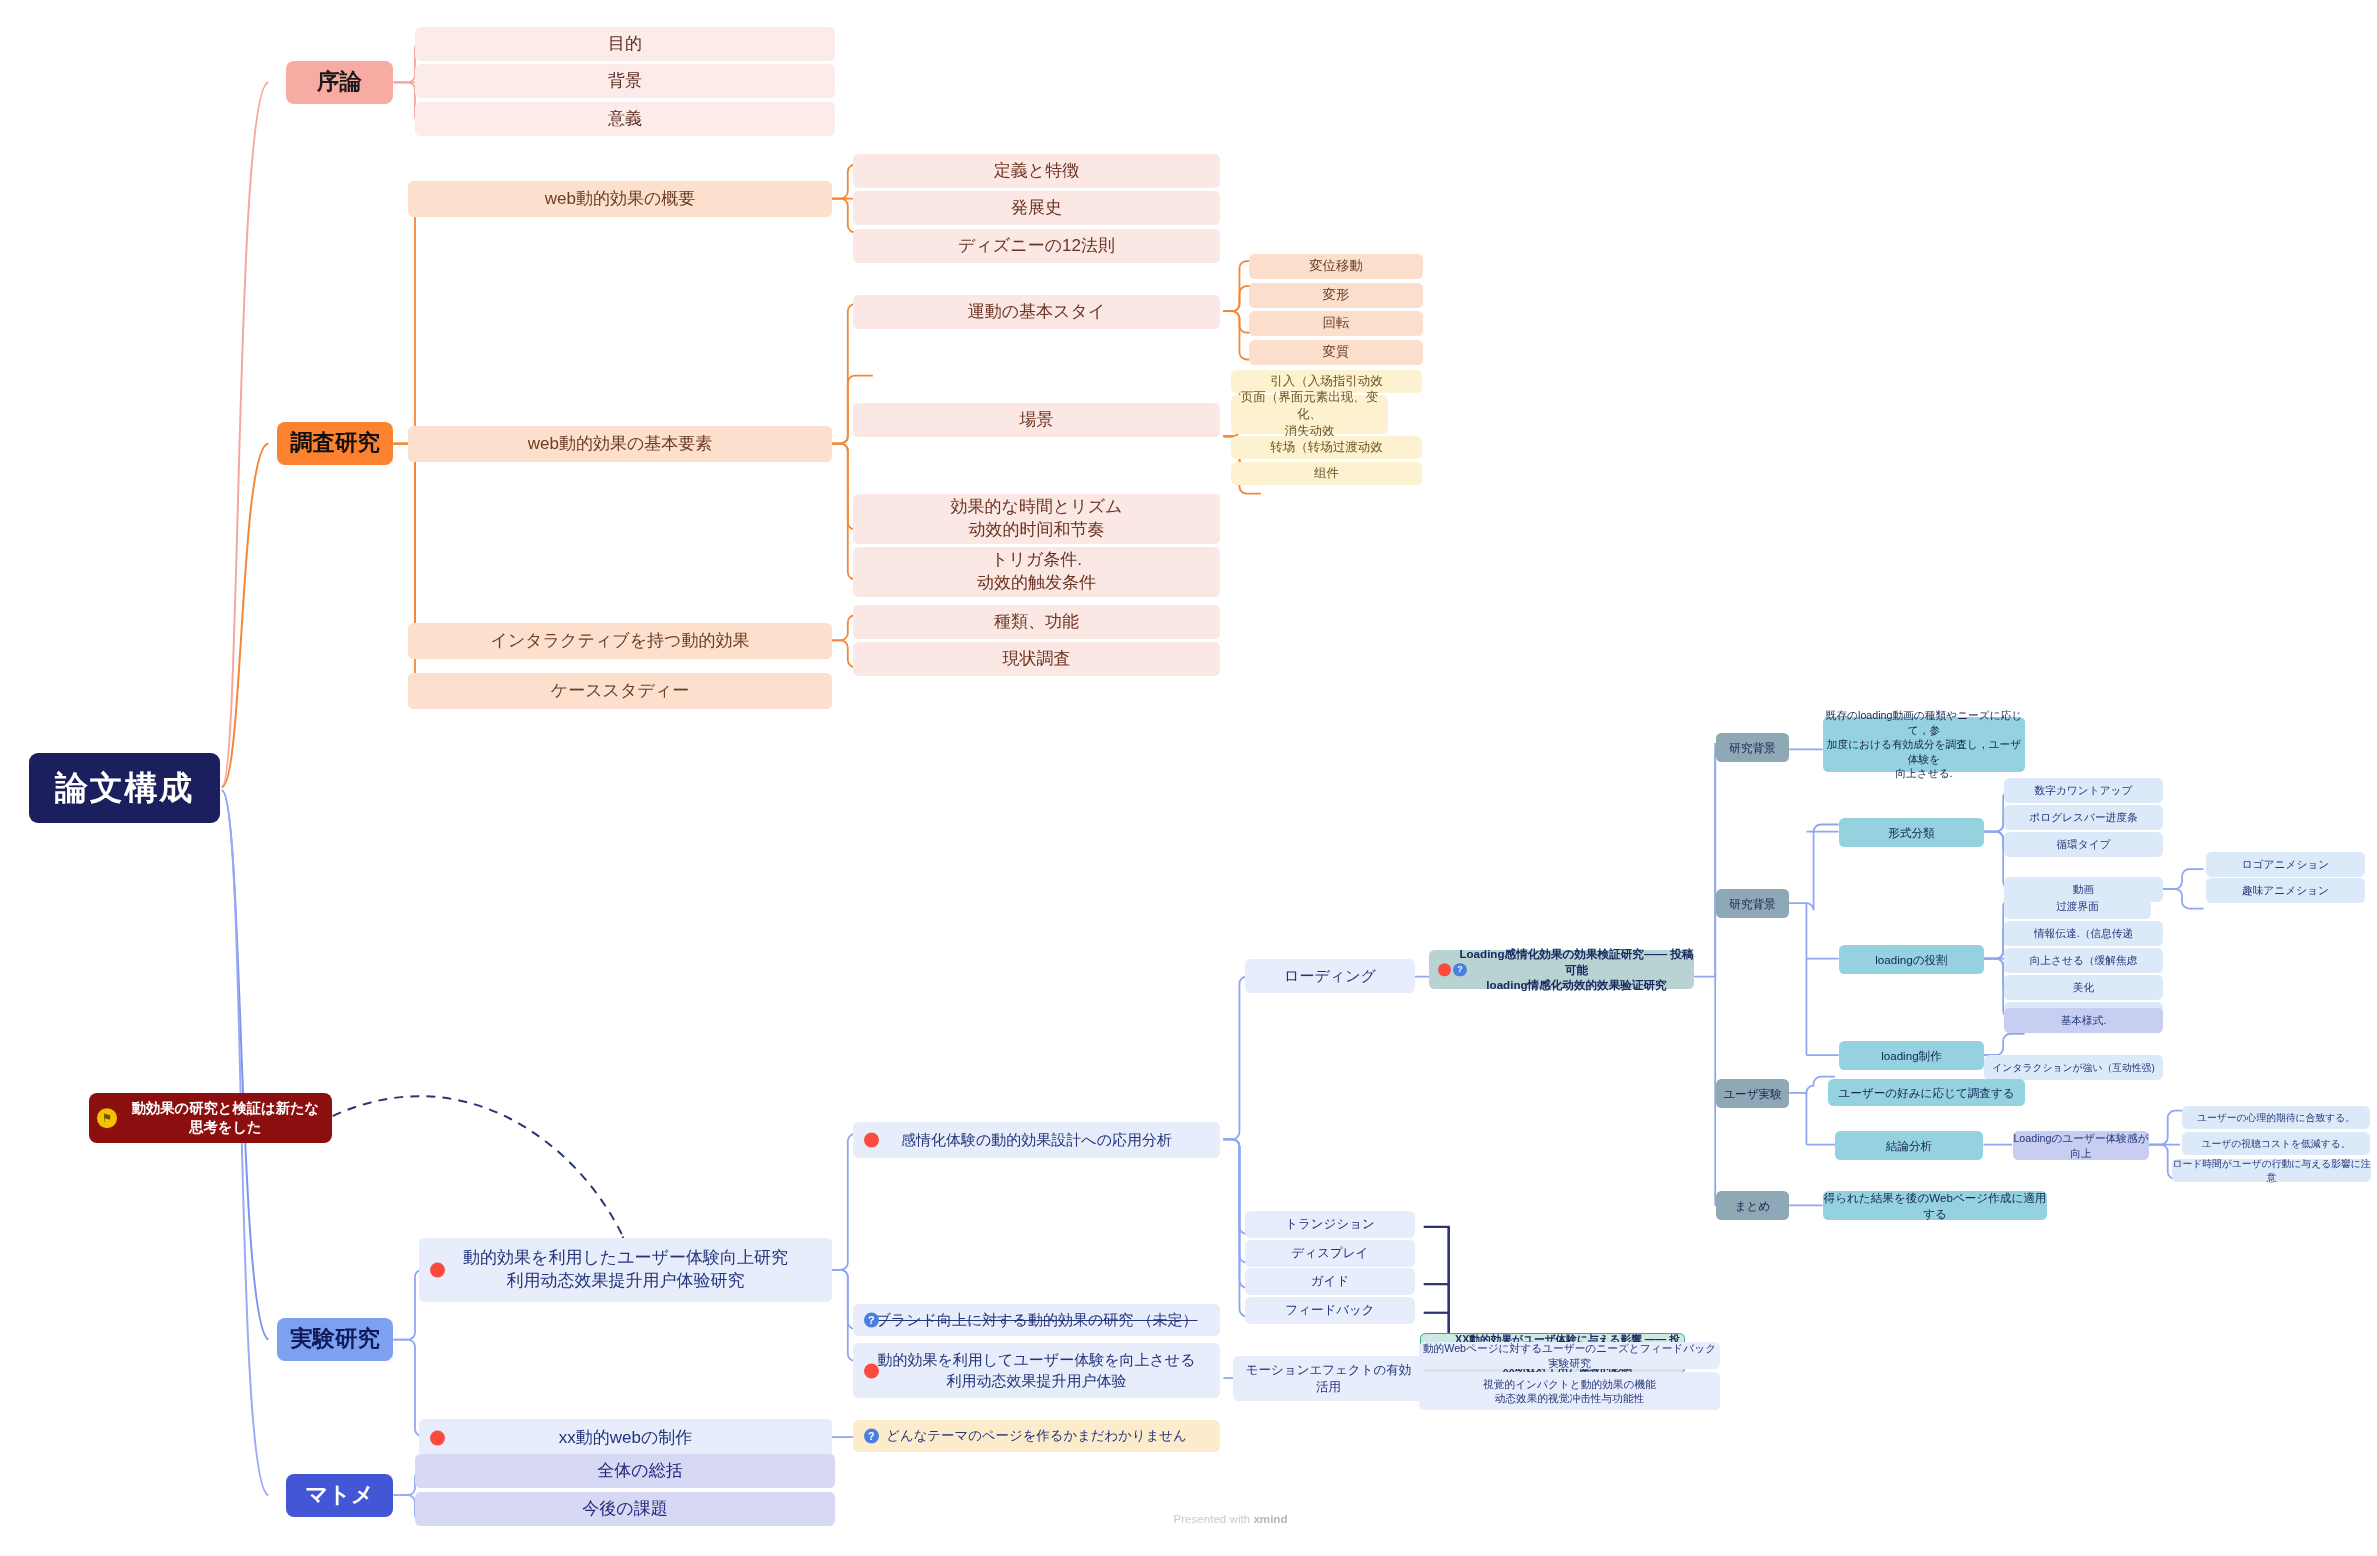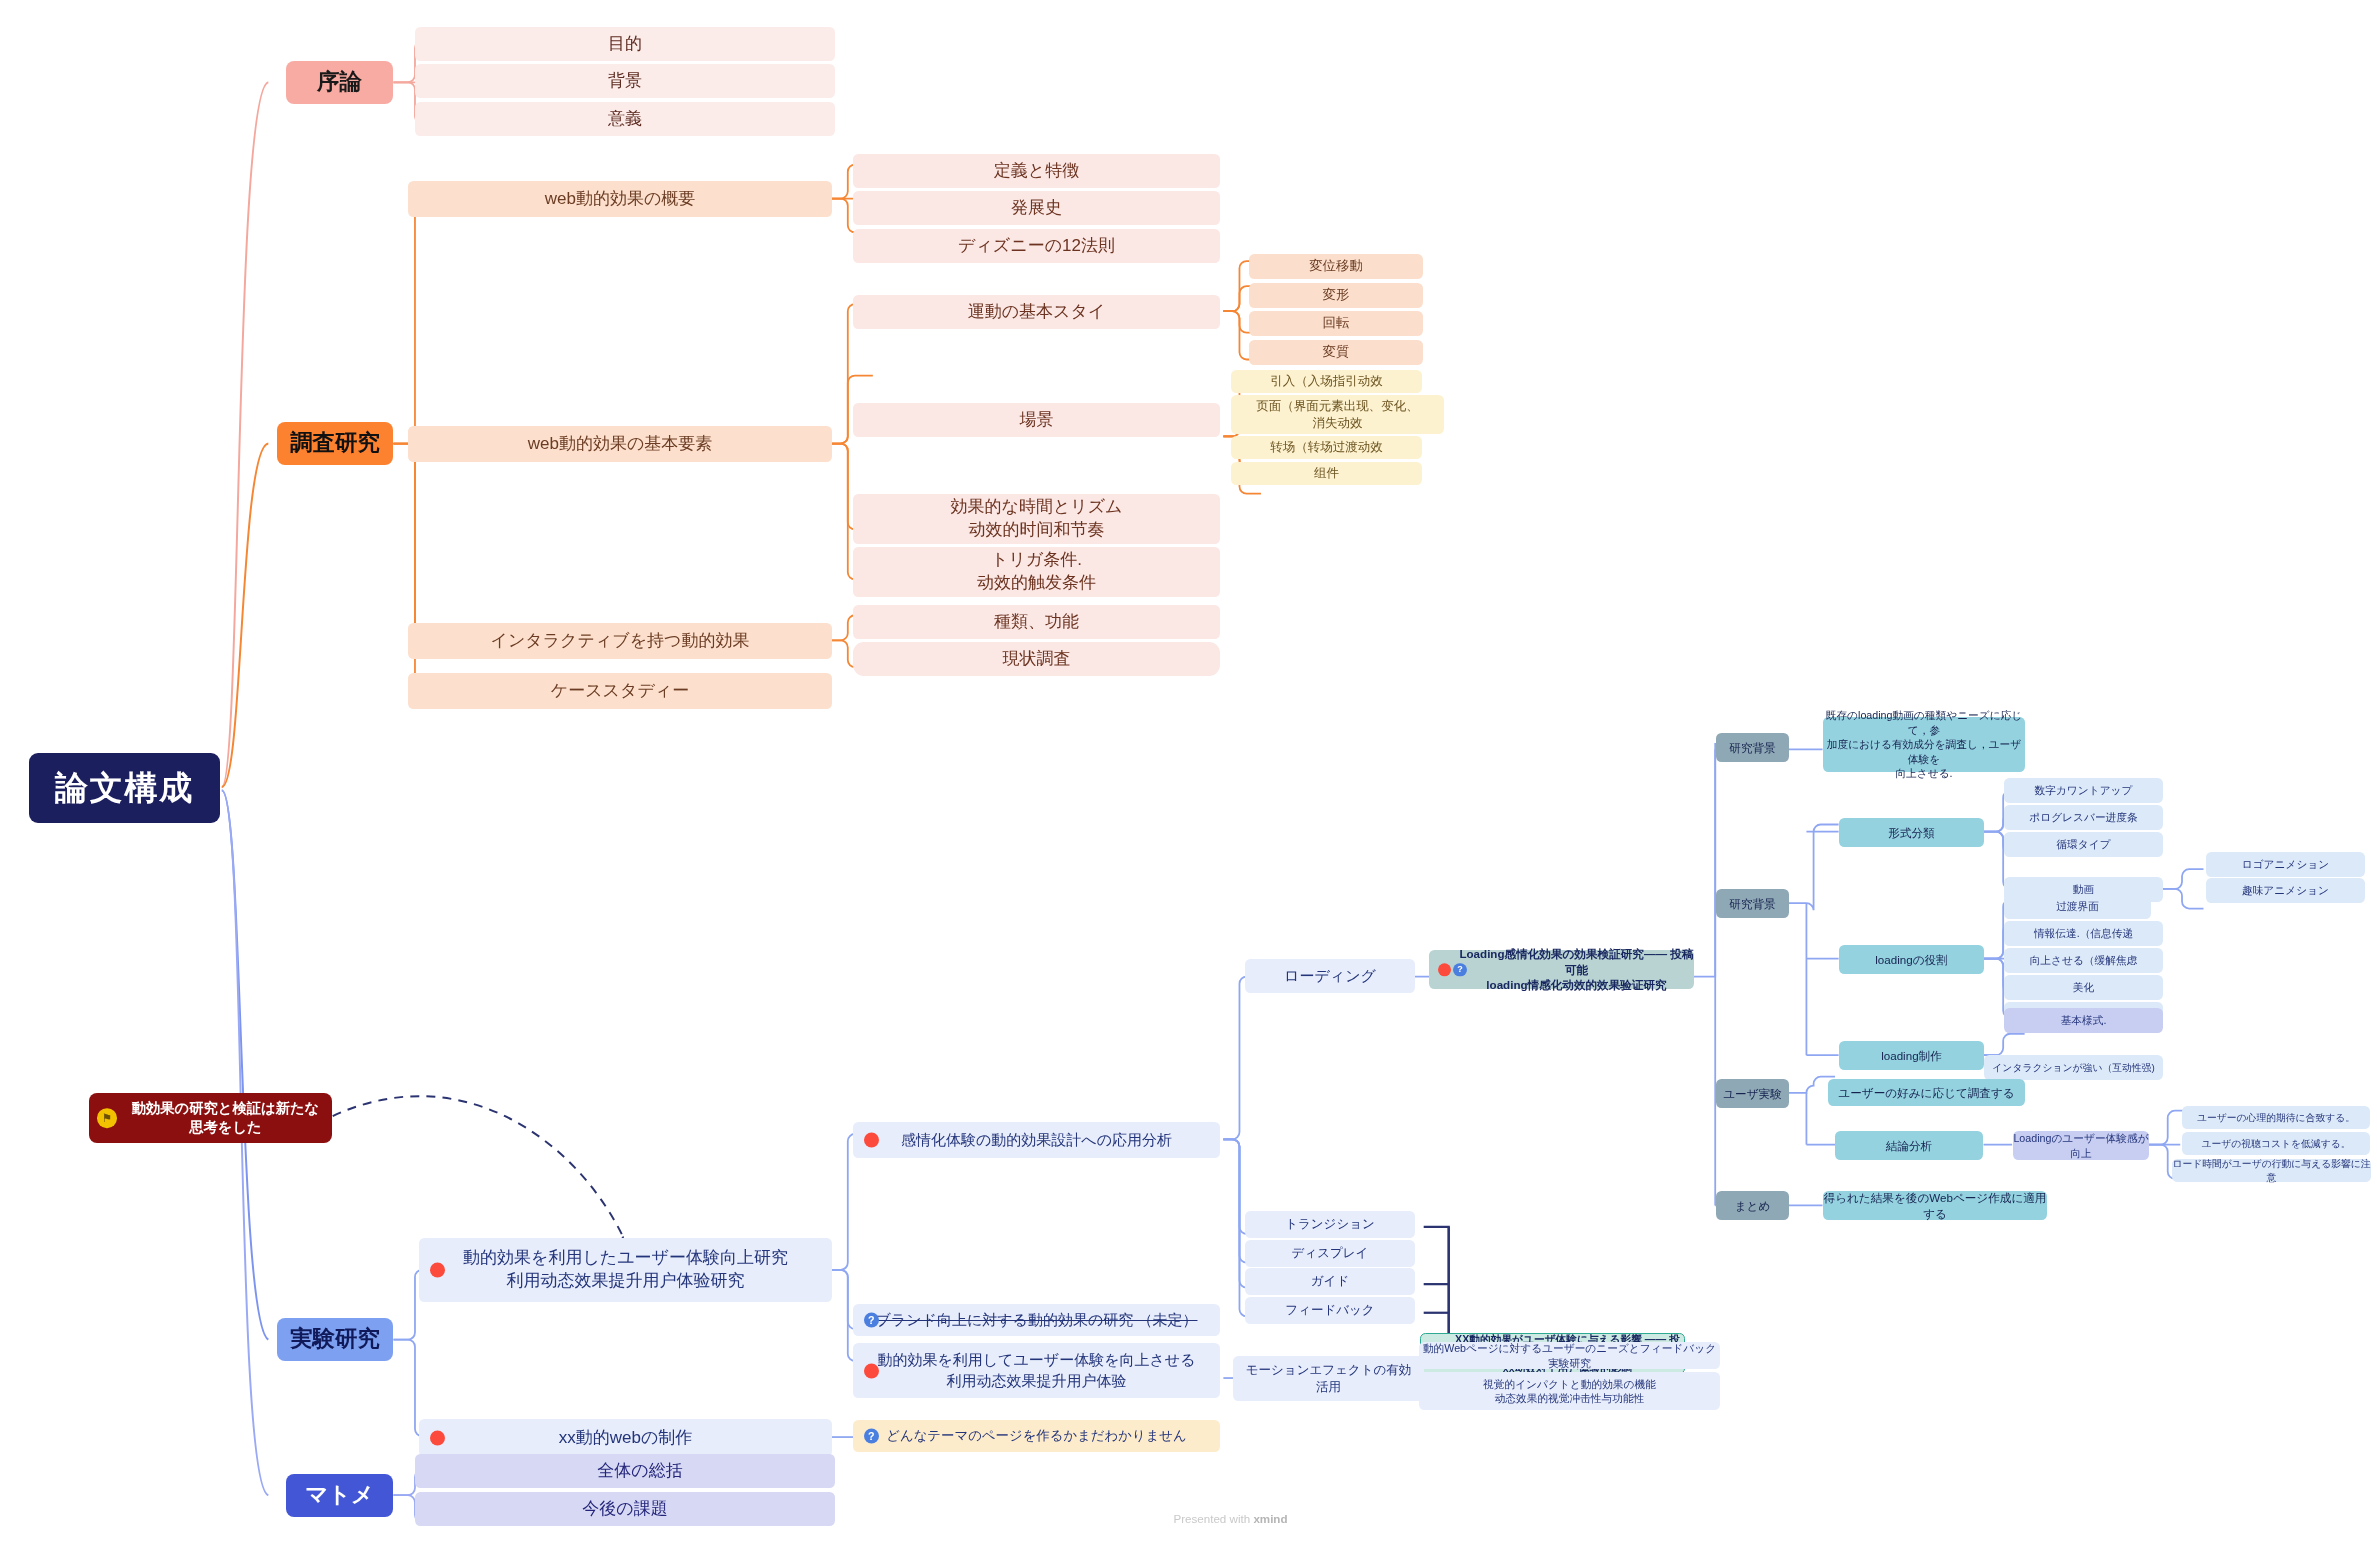--- a/index.html
+++ b/index.html
@@ -329,35 +329,35 @@
 <div class="node b2-lvl4" style="left:1249px;top:311px;width:174px;height:25px;">
   <span>回転</span>
 </div>
 <div class="node b2-lvl4" style="left:1249px;top:340px;width:174px;height:25px;">
   <span>変質</span>
 </div>
 
 <div class="node b2-lvl4y" style="left:1231px;top:370px;width:191px;height:23px;">
   <span>引入（入场指引动效</span>
 </div>
-<div class="node b2-lvl4y" style="left:1231px;top:395px;width:213px;height:39px;">
+<div class="node b2-lvl4y" style="left:1231px;top:395px;width:157px;height:39px;">
   <span>页面（界面元素出现、变化、
 消失动效</span>
 </div>
 <div class="node b2-lvl4y" style="left:1231px;top:436px;width:191px;height:23px;">
   <span>转场（转场过渡动效</span>
 </div>
 <div class="node b2-lvl4y" style="left:1231px;top:462px;width:191px;height:23px;">
   <span>组件</span>
 </div>
 
 <div class="node b2-lvl3" style="left:853px;top:605px;width:367px;height:34px;">
   <span>種類、功能</span>
 </div>
-<div class="node b2-lvl3" style="left:853px;top:642px;width:367px;height:34px;border-radius:11px;">
+<div class="node b2-lvl3" style="left:853px;top:642px;width:367px;height:34px;">
   <span>現状調査</span>
 </div>
 
 <div class="node callout" style="left:89px;top:1093px;width:243px;height:50px;">
   <span class="flag-icon">⚑</span>
   <span>動効果の研究と検証は新たな
 思考をした</span>
 </div>
 
 <div class="node b3-main" style="left:277px;top:1318px;width:116px;height:43px;">

